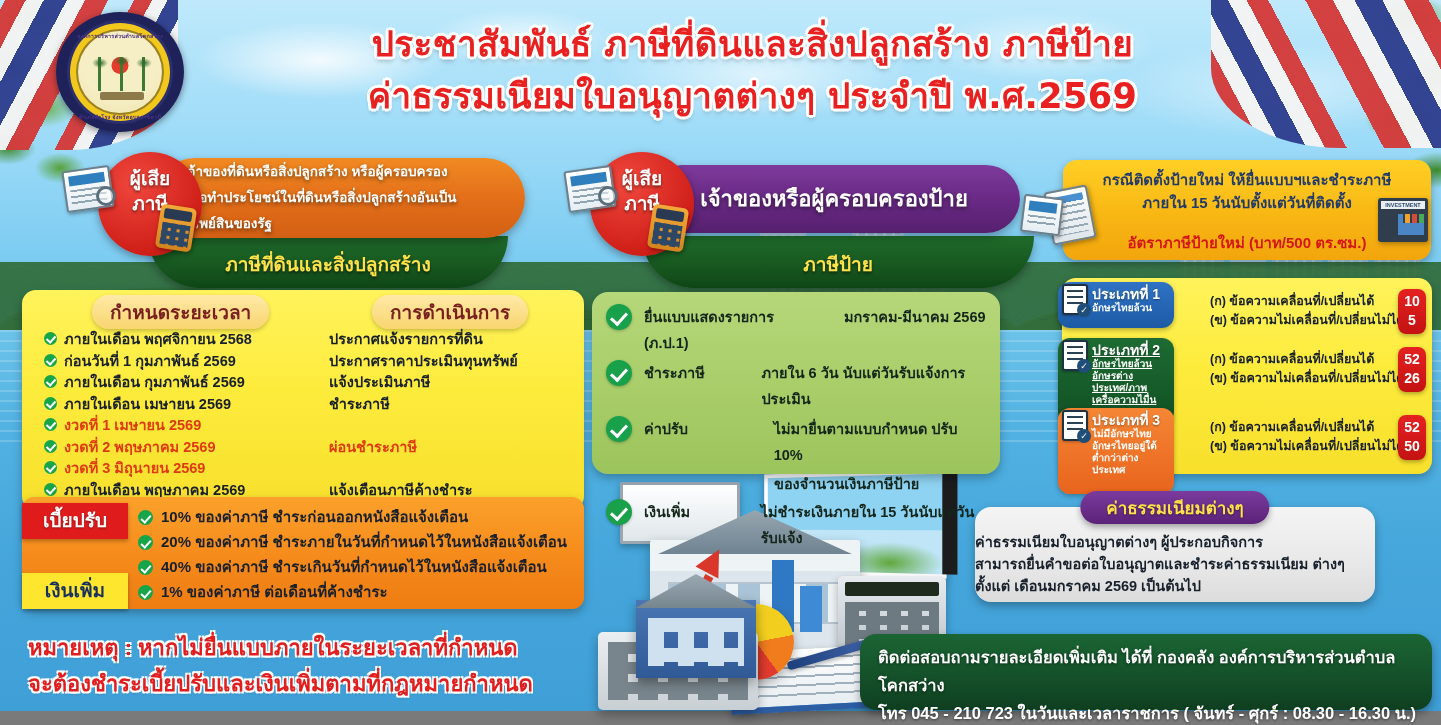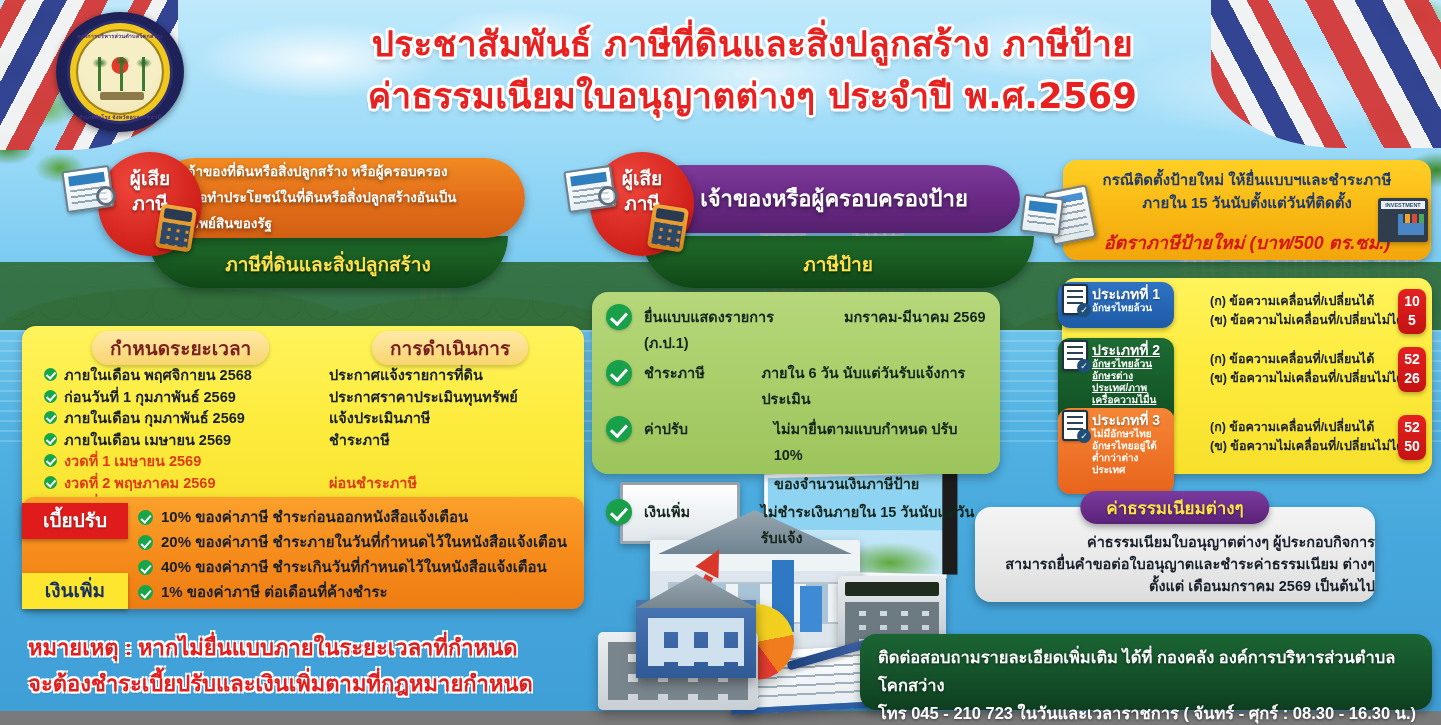--- a/index.html
+++ b/index.html
@@ -234,21 +234,21 @@
   }
   
   .notice{
     position:absolute; left:1063px; top:160px; width:368px; height:100px;
     background:linear-gradient(180deg,#ffcf25 0%,#f9b814 52%,#f2a50c 100%);
     border-radius:14px; box-shadow:0 4px 9px rgba(0,0,0,.3);
     text-align:center; padding-top:8px;
     z-index:5;
   }
   .notice .n1{ font-size:15px; font-weight:bold; color:#203a6b; line-height:23px; }
-  .notice .n2{ font-size:18px; font-weight:bold; color:#d61616; line-height:26px; margin-top:16px;font-style:italic; }
+  .notice .n2{ font-size:15px; font-weight:bold; color:#d61616; line-height:26px; margin-top:16px; }
   .clipboard-art{
     position:absolute; left:1048px; top:188px; width:44px; height:54px; z-index:6;
     background:linear-gradient(180deg,#fdfdfd,#dfe7ec);
     border:2px solid #70818d; border-radius:4px; transform:rotate(-11deg);
     box-shadow:1px 2px 5px rgba(0,0,0,.35);
   }
   .clipboard-art::after{
     content:""; position:absolute; inset:5px 4px 6px 4px;
     background:
       linear-gradient(180deg,#4a8fd0 0 7px,transparent 7px),
@@ -383,21 +383,21 @@
   }
   .fee-chip{
     position:absolute; left:50%; transform:translateX(-50%); top:-16px;
     background:linear-gradient(180deg,#7b3b9e,#5b2279);
     border-radius:20px; padding:3px 26px;
     color:#ffe24a; font-weight:bold; font-size:17px;
     text-shadow:0 1px 2px rgba(0,0,0,.5);
     box-shadow:0 3px 6px rgba(0,0,0,.35);
     white-space:nowrap;
   }
-  .fee-body{ padding-top:24px; text-align:right; }
+  .fee-body{ padding-top:24px; text-align:left; }
   .fee-body div{ font-size:14.5px; font-weight:bold; color:#17202b; line-height:22px; }
   
   .contact{
     position:absolute; left:860px; top:634px; width:572px; height:76px;
     background:linear-gradient(180deg,#1b6533 0%,#14512a 55%,#0f3f20 100%);
     border-radius:16px; box-shadow:0 4px 9px rgba(0,0,0,.35); z-index:5;
     padding:9px 14px 0 18px;
   }
   .contact div{
     color:#fff; font-size:16.5px; font-weight:bold; line-height:28px;
@@ -602,21 +602,21 @@
   </div>
 
   <div class="clipboard-art"></div>
   <div class="notice">
     <div class="n1">กรณีติดตั้งป้ายใหม่ ให้ยื่นแบบฯและชำระภาษี</div>
     <div class="n1">ภายใน 15 วันนับตั้งแต่วันที่ติดตั้ง</div>
     <div class="n2">อัตราภาษีป้ายใหม่ (บาท/500 ตร.ซม.)</div>
   </div>
   <div class="monitor-art"></div>
 
-  <div class="panel yellow-panel" style="left:22px;top:290px;width:562px;height:220px;margin-top:36px;">
+  <div class="panel yellow-panel" style="left:22px;top:290px;width:562px;height:220px;">
     <div style="position:absolute;left:70px;top:5px;">
       <span class="chip">กำหนดระยะเวลา</span>
     </div>
     <div style="position:absolute;left:350px;top:5px;">
       <span class="chip">การดำเนินการ</span>
     </div>
     <div id="timeline-rows" style="position:absolute;left:22px;top:38px;right:10px;">
         <div class="tl-row">
           <div class="tick"></div>
           <div class="tl-when">ภายในเดือน  พฤศจิกายน  2568</div>

